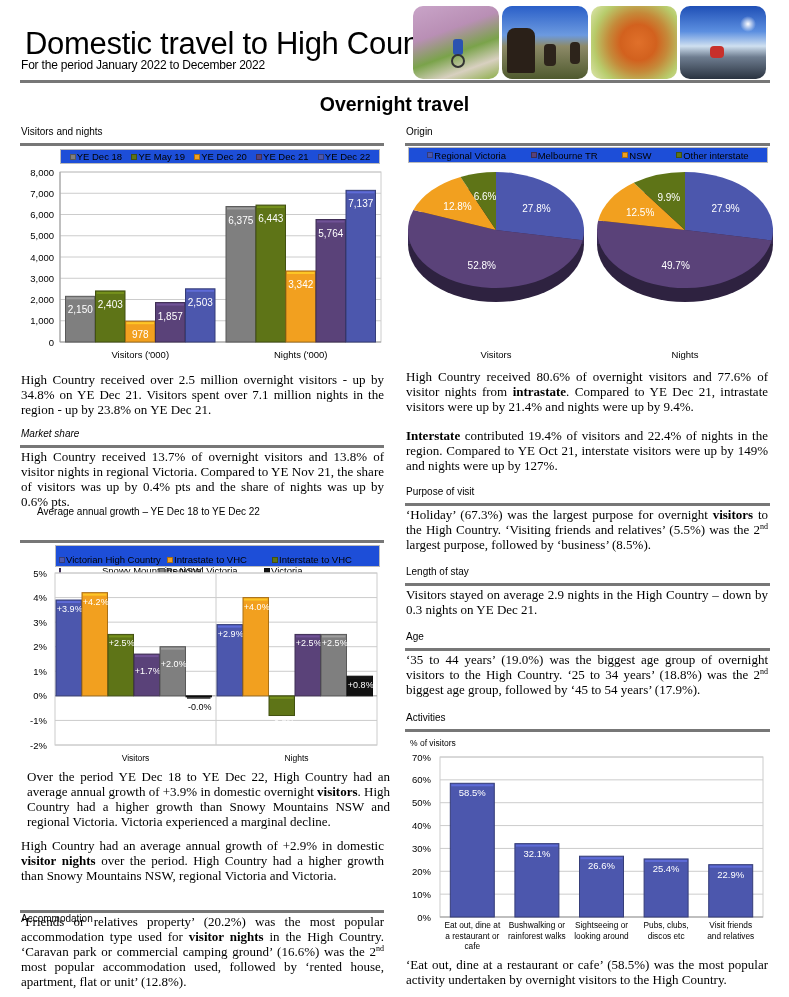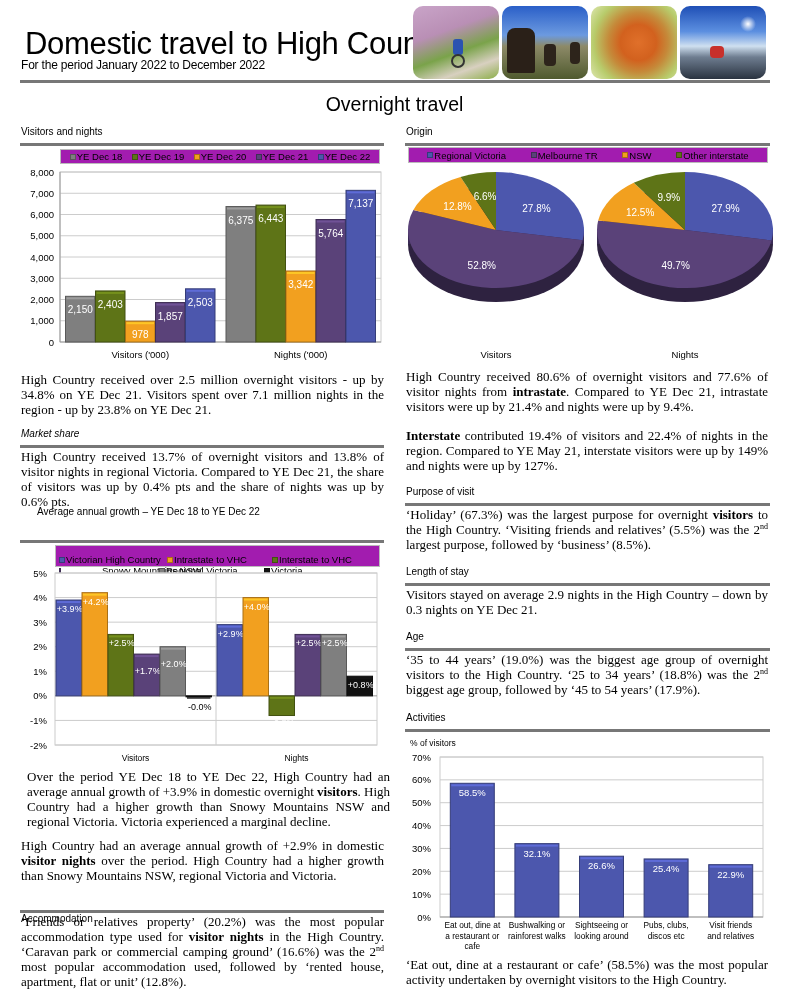--- a/index.html
+++ b/index.html
@@ -3,27 +3,27 @@
 <meta charset="utf-8">
 <style>
   * { box-sizing: border-box; margin: 0; padding: 0; }
   html, body { width: 789px; height: 997px; background: #fff; overflow: hidden; }
   body { position: relative; font-family: "Liberation Serif", serif; color: #000; }
   .abs { position: absolute; }
   #title { left: 25px; top: 26px; font-family: "Liberation Sans", sans-serif; font-size: 31px; letter-spacing: -0.3px; }
   #subtitle { left: 21px; top: 58px; font-family: "Liberation Sans", sans-serif; font-size: 12px; letter-spacing: -0.2px; }
   #header-rule { left: 20px; top: 80px; width: 750px; height: 3px; background: #777; }
   .photo { position: absolute; top: 6px; width: 86px; height: 73px; border-radius: 10px; overflow: hidden; }
-  #section-title { left: 0; width: 789px; top: 93px; text-align: center; font-family: "Liberation Sans", sans-serif; font-weight: normal; font-size: 19.5px; }
+  #section-title { left: 0; width: 789px; top: 93px; text-align: center; font-family: "Liberation Sans", sans-serif; font-weight: bold; font-size: 19.5px; }
   .h2 { position: absolute; font-family: "Liberation Sans", sans-serif; font-size: 10px; }
   .rule { position: absolute; height: 3px; background: #777; }
   .para { position: absolute; font-size: 13px; line-height: 15px; text-align: justify; }
   .para sup { font-size: 8px; line-height: 0; }
   svg text { font-family: "Liberation Sans", sans-serif; }
-  .legend { position: absolute; border: 1px solid #bbb; background: #a21caf; font-family: "Liberation Sans", sans-serif; font-size: 9.5px; display: flex; flex-wrap: wrap; align-items: center; }
+  .legend { position: absolute; border: 1px solid #bbb; background: #1d4ed8; font-family: "Liberation Sans", sans-serif; font-size: 9.5px; display: flex; flex-wrap: wrap; align-items: center; }
   .legend .li { display: flex; align-items: center; white-space: nowrap; }
   .legend .sw { width: 6px; height: 6px; margin-right: 1px; border: 1px solid rgba(0,0,0,0.3); }
 </style>
 </head>
 <body>
 
 <div id="title" class="abs">Domestic travel to High Country</div>
 <div id="subtitle" class="abs">For the period January 2022 to December 2022</div>
 <div id="header-rule" class="abs"></div>
 
@@ -47,21 +47,21 @@
 <div class="h2" style="left:21px;top:126px;">Visitors and nights</div>
 <div class="rule" style="left:20px;top:143px;width:364px;"></div>
 
 <div class="legend" style="left:60px;top:149px;width:320px;height:15px;justify-content:space-around;padding:0 4px;" id="legend1">
     <div class="li">
       <span class="sw" style="background: rgb(127, 127, 127);"></span>
       <span>YE Dec 18</span>
     </div>
     <div class="li">
       <span class="sw" style="background: rgb(94, 116, 23);"></span>
-      <span>YE Dec 19</span>
+      <span>YE May 19</span>
     </div>
     <div class="li">
       <span class="sw" style="background: rgb(242, 160, 31);"></span>
       <span>YE Dec 20</span>
     </div>
     <div class="li">
       <span class="sw" style="background: rgb(90, 66, 121);"></span>
       <span>YE Dec 21</span>
     </div>
     <div class="li">
@@ -121,21 +121,21 @@
     <rect x="331" y="30.338750000000005" width="29.5" height="151.66125" fill="#4c57ad" stroke="#353d79" stroke-width="1"></rect>
     <rect x="332" y="31.338750000000005" width="27.5" height="2" fill="#6371e1" opacity="0.8"></rect>
     <text x="345.75" y="47.338750000000005" font-size="10" text-anchor="middle" fill="#fff">7,137</text>
     <text x="285.75" y="198" font-size="9.5" text-anchor="middle" fill="#000">Nights ('000)</text>
   </svg>
 
 <div class="para" style="left:21px;top:372px;width:363px;">High Country received over 2.5 million overnight visitors - up by 34.8% on YE Dec 21. Visitors spent over 7.1 million nights in the region - up by 23.8% on YE Dec 21.</div>
 
 <div class="h2" style="left:21px;top:428px;font-style:italic;">Market share</div>
 <div class="rule" style="left:20px;top:445px;width:364px;"></div>
-<div class="para" style="left:21px;top:449px;width:363px;">High Country received 13.7% of overnight visitors and 13.8% of visitor nights in regional Victoria. Compared to YE Dec 21, the share of visitors was up by 0.4% pts and the share of nights was up by 0.6% pts.</div>
+<div class="para" style="left:21px;top:449px;width:363px;">High Country received 13.7% of overnight visitors and 13.8% of visitor nights in regional Victoria. Compared to YE Nov 21, the share of visitors was up by 0.4% pts and the share of nights was up by 0.6% pts.</div>
 
 <div class="h2" style="left:21px;top:506px;margin-left:16px;">Average annual growth – YE Dec 18 to YE Dec 22</div>
 <div class="rule" style="left:20px;top:540px;width:364px;"></div>
 
 <div class="legend" style="left:55px;top:545px;width:325px;height:22px;padding:8px 3px;" id="legend3">
     <div class="li" style="width: 108px;">
       <span class="sw" style="background: rgb(76, 87, 173);"></span>
       <span>Victorian High Country</span>
     </div>
     <div class="li" style="width: 105px;">
@@ -278,21 +278,21 @@
       <path d="M285,65 L233.72323778916527,17.86373846288057 A88,58 0 0 1 285,7 Z" fill="#5e7417"></path>
       <text x="268.8417404924471" y="35.86961258229046" font-size="10" text-anchor="middle" fill="#fff">9.9%</text>
     </g>
     <text x="285" y="193" font-size="9.5" text-anchor="middle" fill="#000">Nights</text>
   </svg>
 
 <div class="para" style="left:406px;top:369px;width:362px;">
   <span>High Country received 80.6% of overnight visitors and 77.6% of visitor nights from </span><b>intrastate</b><span>. Compared to YE Dec 21, intrastate visitors were up by 21.4% and nights were up by 9.4%.</span>
 </div>
 <div class="para" style="left:406px;top:428px;width:362px;">
-  <b>Interstate</b><span> contributed 19.4% of visitors and 22.4% of nights in the region. Compared to YE May 21, interstate visitors were up by 149% and nights were up by 127%.</span>
+  <b>Interstate</b><span> contributed 19.4% of visitors and 22.4% of nights in the region. Compared to YE Oct 21, interstate visitors were up by 149% and nights were up by 127%.</span>
 </div>
 
 <div class="h2" style="left:406px;top:486px;">Purpose of visit</div>
 <div class="rule" style="left:405px;top:503px;width:365px;"></div>
 <div class="para" style="left:406px;top:507px;width:362px;">
   <span>‘Holiday’ (67.3%) was the largest purpose for overnight </span><b>visitors</b><span> to the High Country. ‘Visiting friends and relatives’ (5.5%) was the </span><span>2</span><sup>nd</sup><span> largest purpose, followed by ‘business’ (8.5%).</span>
 </div>
 
 <div class="h2" style="left:406px;top:566px;">Length of stay</div>
 <div class="rule" style="left:405px;top:583px;width:365px;"></div>

